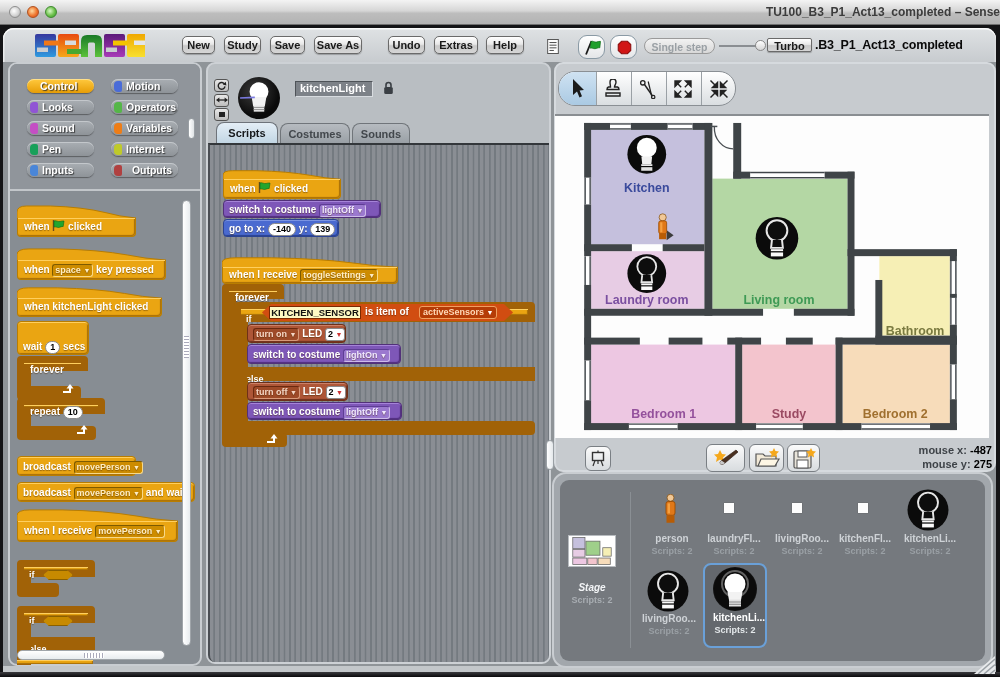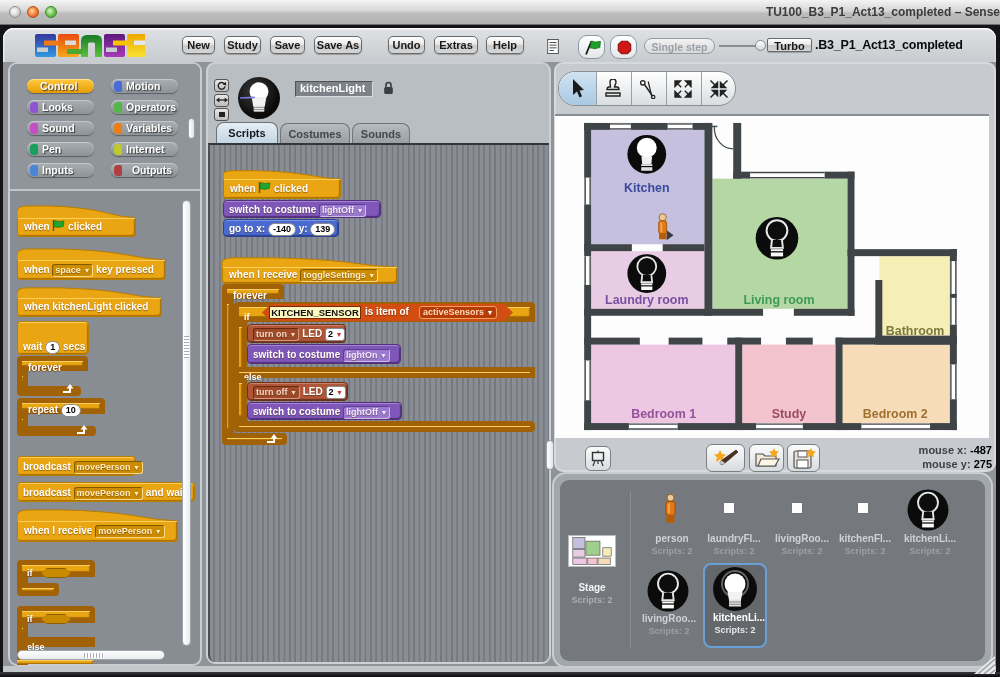--- a/index.html
+++ b/index.html
@@ -34,21 +34,21 @@
 .cat { position:absolute; width:67px; height:14px; border-radius:7px;
   background:linear-gradient(#a9aeb3,#8e9398); box-shadow:0 1px 1px rgba(40,40,40,.5), inset 0 1px 0 #c3c7cb;
   font-size:10.5px; font-weight:bold; color:#fff; text-shadow:1px 1px 1px rgba(40,40,40,.85);
   padding-left:15px; line-height:14px; }
 .cat i { position:absolute; left:3px; top:1.5px; width:8px; height:11px; border-radius:4px 2px 2px 4px; }
 
 .blk { position:absolute; font-size:10px; font-weight:bold; color:#fff;
   text-shadow:0 1px 1px rgba(70,40,0,.5); white-space:nowrap; }
 .ctl { background:#eaa512; border:1px solid #b97d00; border-radius:4px;
   box-shadow:inset 0 1px 0 #ffcf5e, inset -1px -1px 1px rgba(125,75,0,.6); }
-.bar { position:absolute; background:#eaa512; border:5px solid #a16207;
+.bar { position:absolute; background:#eaa512; border:7px solid #a16207;
   box-shadow:inset 0 1px 0 #ffcf5e, inset -1px -1px 1px rgba(125,75,0,.6); }
 .dd { display:inline-block; vertical-align:middle; background:#cd8c00;
   border:1px solid; border-color:#7d5a00 #f7d98a #f7d98a #7d5a00; border-radius:3px;
   font-size:9px; line-height:11px; padding:0 2px; color:#ffedc2; font-weight:bold; }
 .dd .ar, .ddp .ar, .ddr .ar, .ddb .ar { font-size:7px; }
 .pill { display:inline-block; vertical-align:middle; background:#fff; color:#000;
   border-radius:7px; border:1px solid #8a8a8a; font-size:9px; font-weight:bold;
   line-height:11px; padding:0 4px; text-shadow:none; }
 .pilldd { display:inline-block; vertical-align:middle; background:#fff; color:#000;
   border-radius:3px; border:1px solid #8a8a8a; font-size:9px; font-weight:bold;
@@ -517,21 +517,21 @@
   <g stroke="#666" stroke-width="0.8">
     <rect x="3.5" y="1.5" width="13" height="12" fill="#c5c0dd"></rect>
     <rect x="17.5" y="5.5" width="15" height="15" fill="#9fcf8a"></rect>
     <rect x="3.5" y="14.5" width="13" height="8" fill="#e7cce4"></rect>
     <rect x="35.5" y="12.5" width="9" height="9" fill="#f6efb5"></rect>
     <rect x="3.5" y="23.5" width="15" height="7" fill="#edc7e2"></rect>
     <rect x="19.5" y="23.5" width="10" height="7" fill="#f3c4cd"></rect>
     <rect x="30.5" y="23.5" width="13" height="7" fill="#f7dcba"></rect>
   </g>
 </svg>
-<div class="abs" style="left:560px; top:582px; width:64px; text-align:center; font-size:10px; font-weight:bold; color:#f2f4f6;">Stage</div>
+<div class="abs" style="left:560px; top:582px; width:64px; text-align:center; font-size:10px; font-weight:bold; color:#f2f4f6;font-style:italic;">Stage</div>
 <div class="abs" style="left:560px; top:595px; width:64px; text-align:center; font-size:9px; font-weight:bold; color:#a8adb2;">Scripts: 2</div>
 
 <svg class="abs" style="left:663px; top:494px;" width="15" height="30" viewBox="0 0 12 24">
   <circle cx="6" cy="3" r="2.8" fill="#f2c896" stroke="#8a5a20" stroke-width="0.7"></circle>
   <rect x="2.4" y="6" width="7.2" height="11" rx="1.8" fill="#e07818" stroke="#9a4c00" stroke-width="0.7"></rect>
   <rect x="2.8" y="17" width="6.4" height="6" fill="#b85c04"></rect>
   <rect x="3.7" y="7.5" width="1.9" height="8" fill="#f5a040"></rect>
 </svg>
 <div class="abs" style="left:724px; top:503px; width:10px; height:10px; background:#fdfdfd; box-shadow:0 0 1px #555;"></div>
 <div class="abs" style="left:792px; top:503px; width:10px; height:10px; background:#fdfdfd; box-shadow:0 0 1px #555;"></div>

